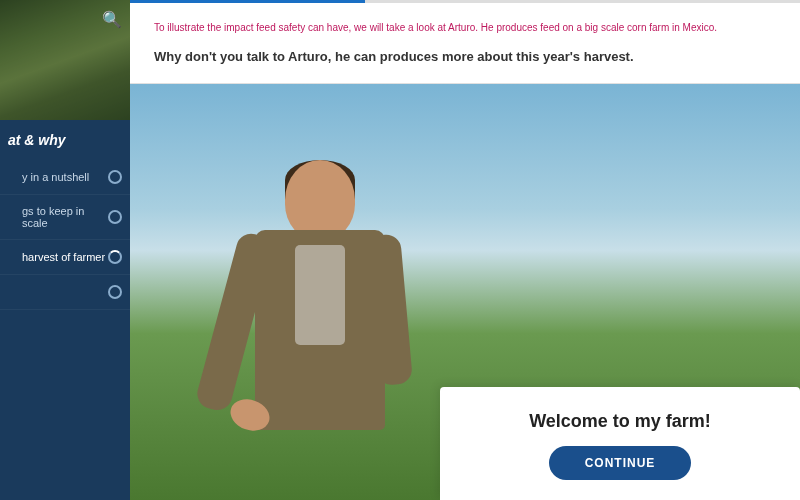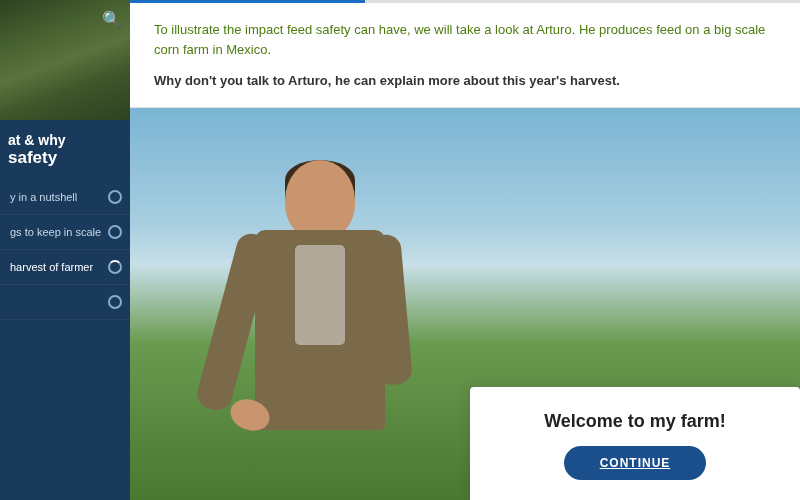--- a/index.html
+++ b/index.html
@@ -41,20 +41,21 @@
 
     .sidebar-image-overlay {
       position: absolute;
       top: 0; left: 0; right: 0; bottom: 0;
       background: rgba(20, 30, 10, 0.4);
     }
 
     .sidebar-title {
       padding: 12px 23px 4px 8px;
       color: white;
+      font-style: italic;
     }
 
     .sidebar-title-line1 {
       font-size: 14px;
       font-weight: bold;
       color: white;
     }
 
     .sidebar-title-line2 {
       font-size: 17px;
@@ -74,21 +75,21 @@
     .sidebar-nav {
       flex: 1;
       padding: 8px 0;
       overflow-y: auto;
     }
 
     .sidebar-nav-item {
       display: flex;
       align-items: center;
       justify-content: space-between;
-      padding: 10px 8px 10px 10px;
+      padding: 10px 8px 10px 22px;
       color: #c8d8e8;
       font-size: 11px;
       cursor: pointer;
       border-bottom: 1px solid rgba(255,255,255,0.05);
     }
 
     .sidebar-nav-item.active {
       color: white;
       font-weight: normal;
     }
@@ -122,22 +123,22 @@
     }
 
     
     .top-text {
       padding: 20px 24px 16px 24px;
       background: white;
       border-bottom: 1px solid #e0e0e0;
     }
 
     .top-text-body {
-      font-size: 13px;
-      color: #4d7c0f;
+      font-size: 10px;
+      color: #be185d;
       line-height: 1.5;
       margin-bottom: 12px;
     }
 
     .top-text-question {
       font-size: 13px;
       color: #333;
       font-weight: bold;
       line-height: 1.5;
     }
@@ -257,21 +258,21 @@
       background: #c8956e;
       border-radius: 50%;
       transform: rotate(20deg);
     }
 
     
     .dialog-box {
       position: absolute;
       right: 0;
       bottom: 0;
-      width: 330px;
+      width: 360px;
       background: white;
       border-radius: 4px 4px 0 0;
       padding: 24px 20px 20px 20px;
       box-shadow: -2px -2px 10px rgba(0,0,0,0.1);
     }
 
     .dialog-title {
       font-size: 18px;
       font-weight: bold;
       color: #222;
@@ -293,21 +294,20 @@
       background: #1a4f8c;
       color: white;
       border: none;
       border-radius: 20px;
       padding: 10px 36px;
       font-size: 12px;
       font-weight: bold;
       letter-spacing: 1px;
       cursor: pointer;
       text-transform: uppercase;
-      text-decoration: underline;
     }
 
     
     .progress-bar-container {
       position: absolute;
       top: 0;
       left: 0;
       right: 0;
       height: 3px;
       background: #ddd;
@@ -322,21 +322,20 @@
 </head>
 <body>
 
 <aside class="sidebar">
   <div class="sidebar-image">
     <div class="sidebar-image-bg"></div>
     <div class="sidebar-image-overlay"></div>
   </div>
   <div class="sidebar-title">
     <div class="sidebar-title-line1">at &amp; why</div>
-    <div class="sidebar-title-line2">safety</div>
   </div>
   <span class="sidebar-search">🔍</span>
   <nav class="sidebar-nav">
     <div class="sidebar-nav-item">
       <span>y in a nutshell</span>
       <span class="nav-radio"></span>
     </div>
     <div class="sidebar-nav-item">
       <span>gs to keep in scale</span>
       <span class="nav-radio"></span>
@@ -353,21 +352,21 @@
 </aside>
 
 <main class="main-content">
 
   <div class="progress-bar-container">
     <div class="progress-bar-fill" style="width: 35%;"></div>
   </div>
 
   <section class="top-text">
     <p class="top-text-body">To illustrate the impact feed safety can have, we will take a look at Arturo. He produces feed on a big scale corn farm in Mexico.</p>
-    <p class="top-text-question">Why don't you talk to Arturo, he can explain more about this year's harvest.</p>
+    <p class="top-text-question">Why don't you talk to Arturo, he can produces more about this year's harvest.</p>
   </section>
 
   <section class="video-section">
     <div class="video-bg"></div>
 
     <div class="arturo-figure">
       <div class="arturo-body">
         <div class="arturo-hair"></div>
         <div class="arturo-head"></div>
         <div class="arturo-arm-left"></div>

